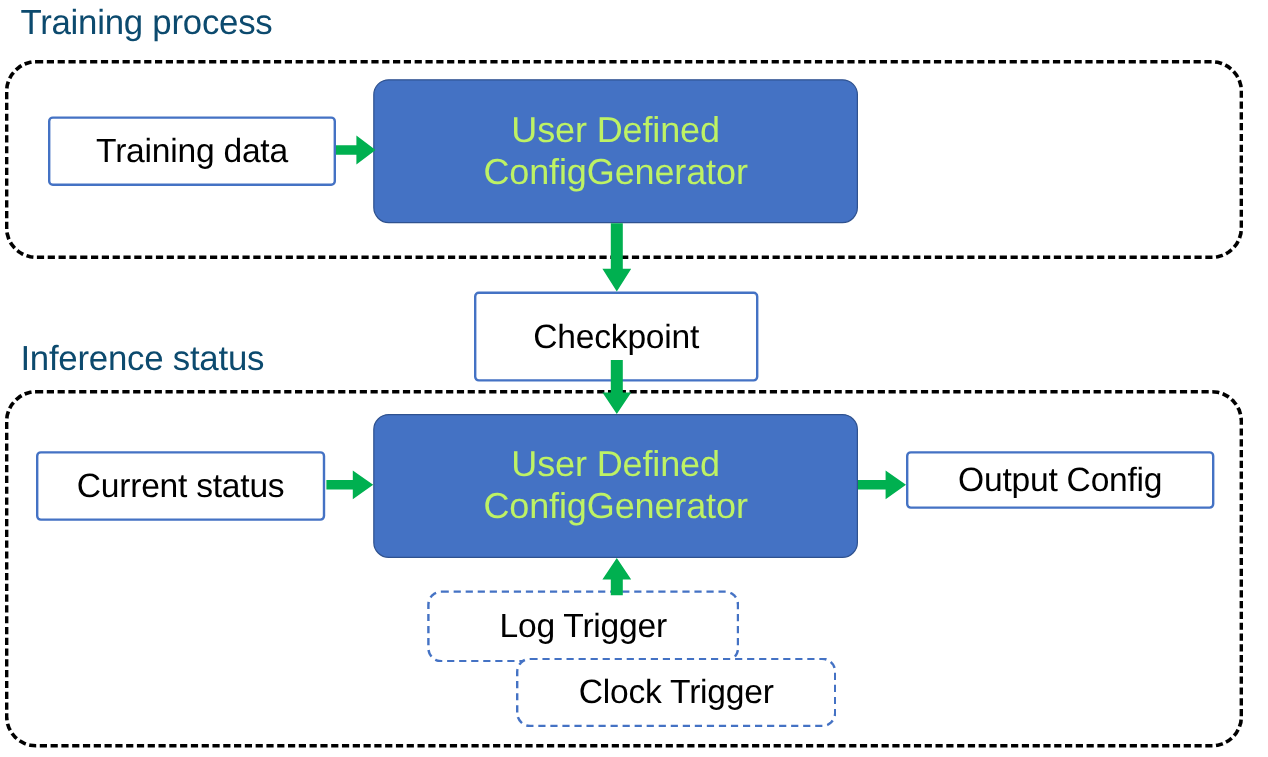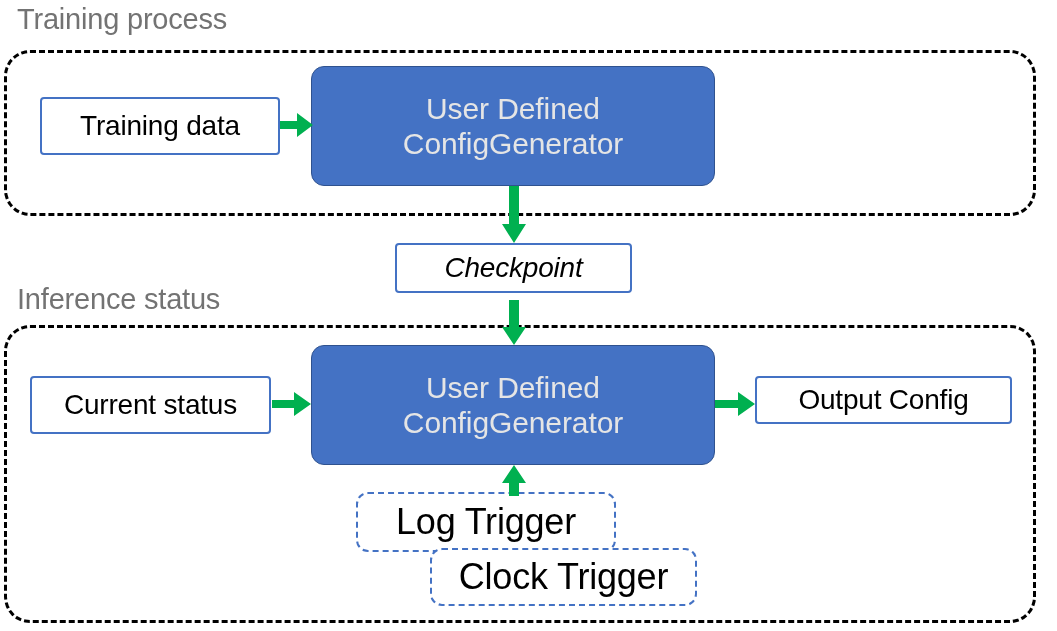--- a/index.html
+++ b/index.html
@@ -18,21 +18,21 @@
     height: 631px;
     background: #ffffff;
     overflow: hidden;
   }
 
   
   .section-caption {
     position: absolute;
     font-size: 29px;
     line-height: 1;
-    color: #737373;
+    color: #0c4a6e;
     white-space: nowrap;
     letter-spacing: -0.2px;
   }
   #caption-training { left: 17px;  top: 5px; }
   #caption-inference { left: 17px; top: 285px; }
 
   
   .process-container {
     position: absolute;
     border: 3px dashed #000000;
@@ -43,21 +43,21 @@
   #container-training  { left: 4px; top: 50px;  width: 1032px; height: 166px; }
   #container-inference { left: 4px; top: 325px; width: 1032px; height: 298px; }
 
   
   .node-blue {
     position: absolute;
     box-sizing: border-box;
     background: #4472C4;
     border: 1px solid #2F528F;
     border-radius: 13px;
-    color: #e5e5e5;
+    color: #bef264;
     display: flex;
     flex-direction: column;
     align-items: center;
     justify-content: center;
     font-size: 30px;
     line-height: 1.18;
     text-align: center;
     letter-spacing: -0.1px;
   }
   #node-train-generator { left: 311px; top: 66px;  width: 404px; height: 120px; }
@@ -74,36 +74,36 @@
     color: #000000;
     display: flex;
     align-items: center;
     justify-content: center;
     font-size: 28px;
     line-height: 1;
     white-space: nowrap;
     letter-spacing: -0.2px;
   }
   #node-training-data { left: 40px;  top: 97px;  width: 240px; height: 58px; }
-  #node-checkpoint    { left: 395px; top: 243px; width: 237px; height: 50px; font-style: italic; }
+  #node-checkpoint    { left: 395px; top: 243px; width: 237px; height: 75px; }
   #node-current-status{ left: 30px;  top: 376px; width: 241px; height: 58px; }
   #node-output-config { left: 755px; top: 376px; width: 257px; height: 48px; }
 
   
   .node-trigger {
     position: absolute;
     box-sizing: border-box;
     background: #ffffff;
     border: 2px dashed #4472C4;
     border-radius: 12px;
     color: #000000;
     display: flex;
     align-items: center;
     justify-content: center;
-    font-size: 36px;
+    font-size: 28px;
     line-height: 1;
     white-space: nowrap;
     letter-spacing: -0.2px;
   }
   #node-log-trigger   { left: 356px; top: 492px; width: 260px; height: 60px; z-index: 3; }
   #node-clock-trigger { left: 430px; top: 548px; width: 267px; height: 58px; z-index: 4; }
 
   
   .arrow {
     position: absolute;

